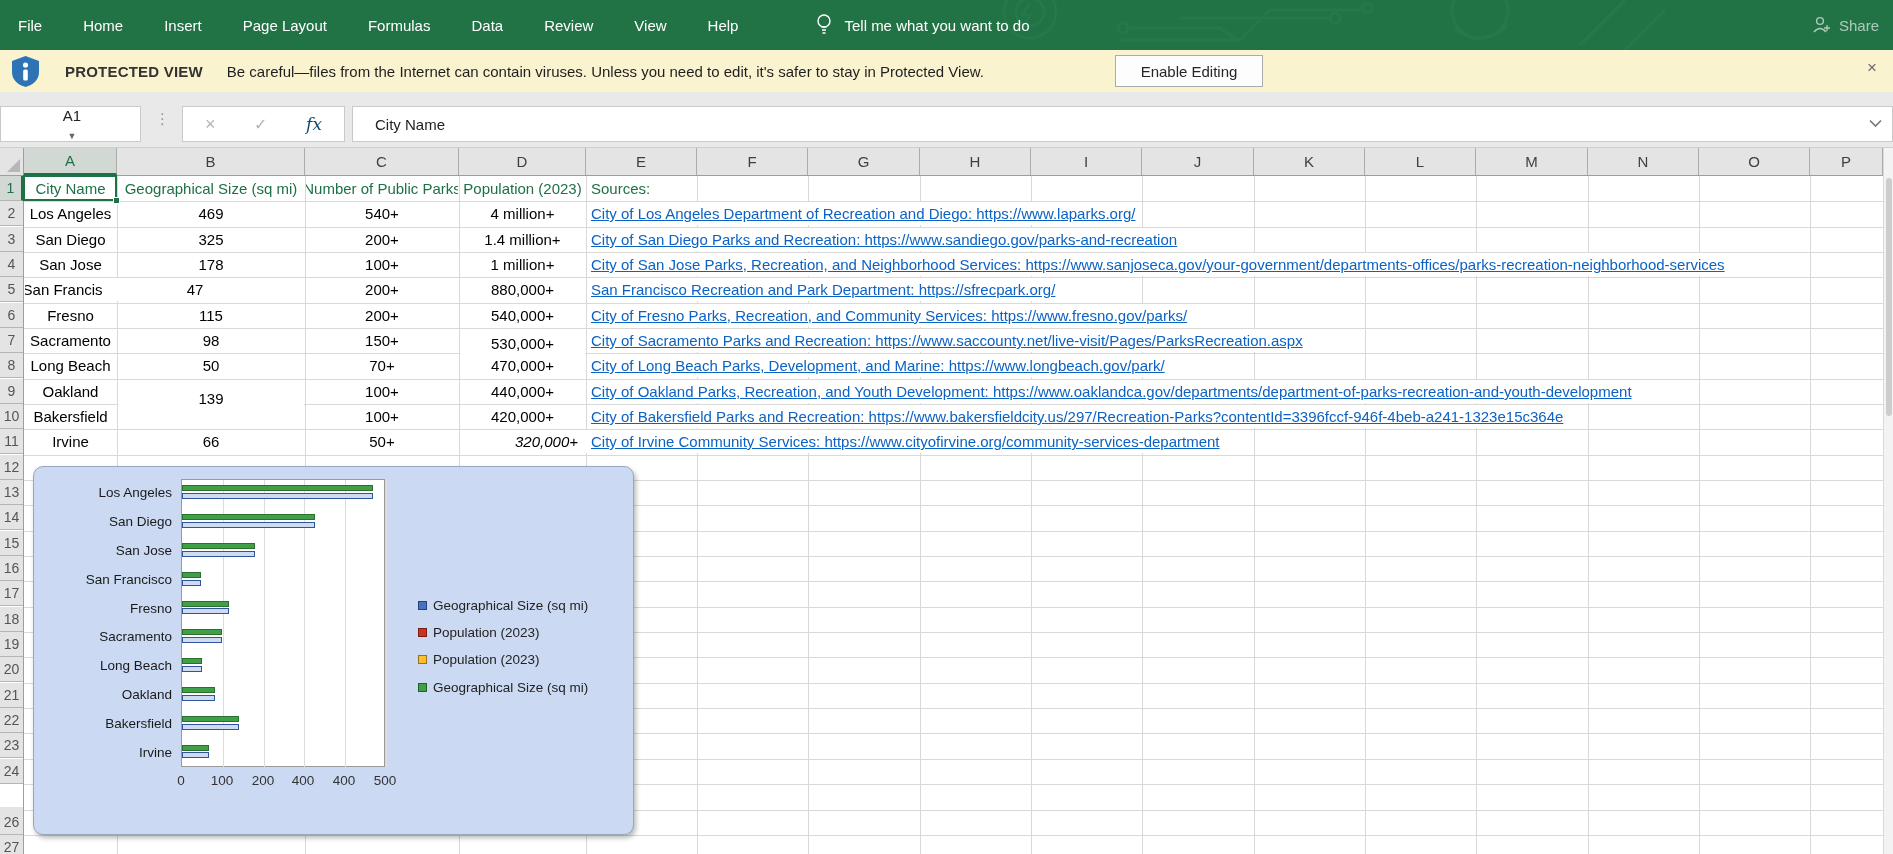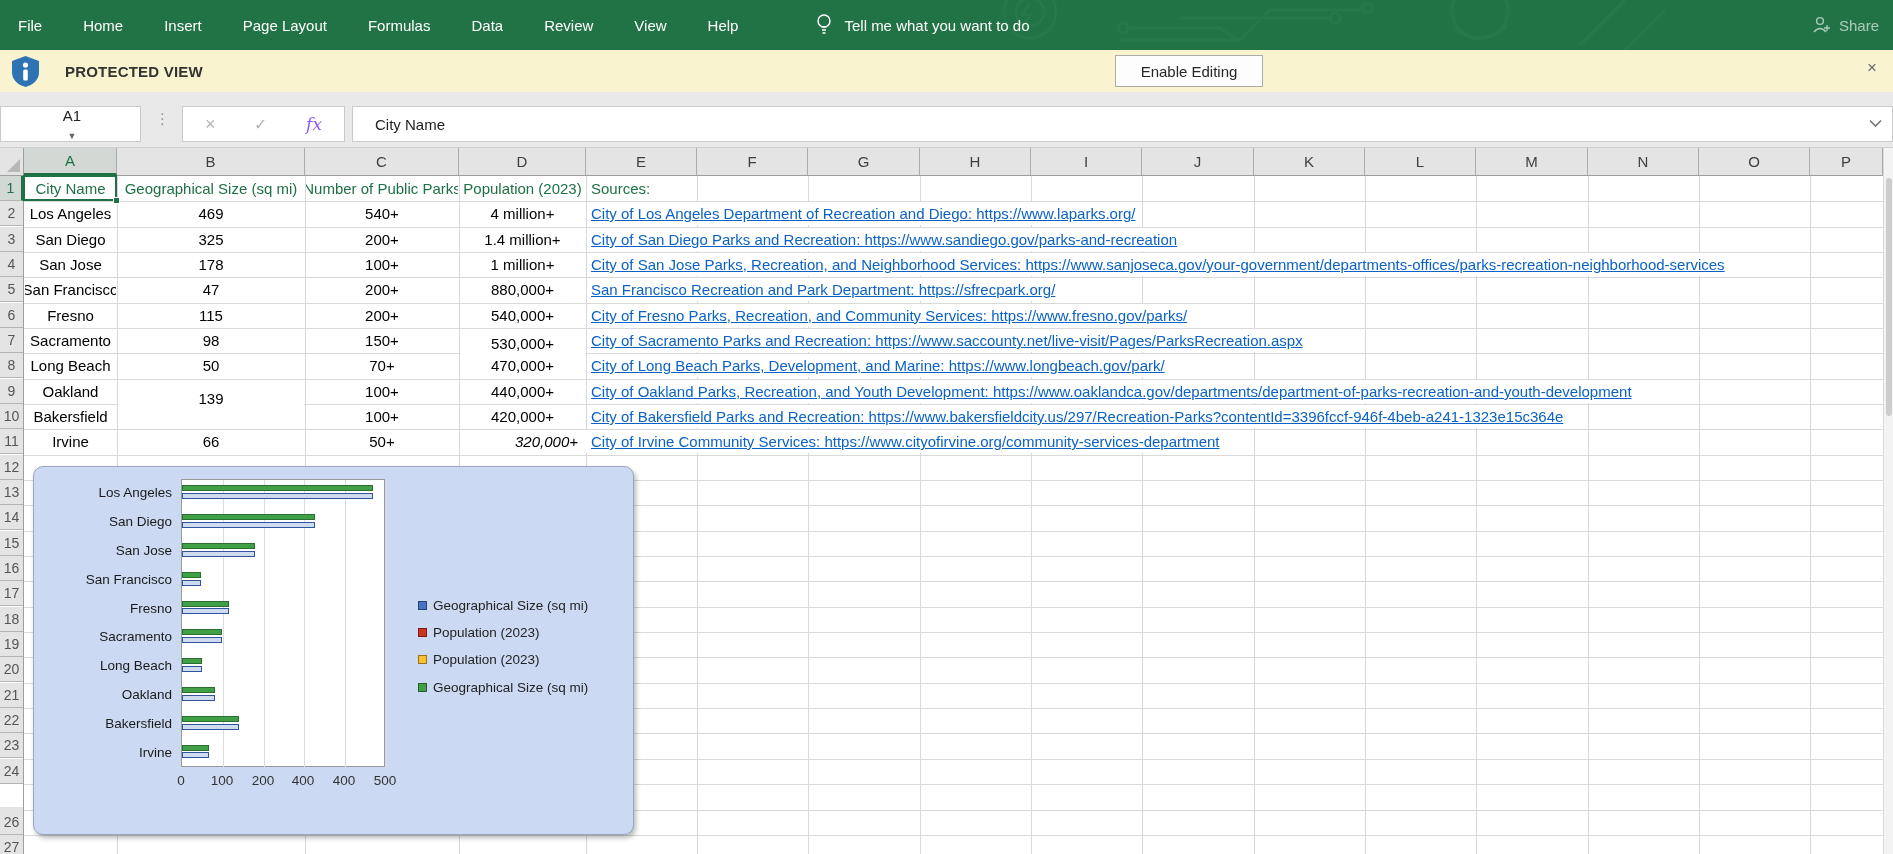--- a/index.html
+++ b/index.html
@@ -26,21 +26,21 @@
   #banner-close{position:absolute;right:16px;top:59px;font-size:17px;color:#6b6b6b;line-height:1;cursor:default;}
   
   #fbar{left:0;top:92px;width:1893px;height:56px;background:#e9e9e9;border-bottom:1px solid #cfcfcf;}
   .fbox{position:absolute;top:14px;height:36px;background:#fff;border:1px solid #c9c9c9;}
   #namebox{left:0;width:141px;display:flex;align-items:center;justify-content:space-between;padding:0 7px 0 10px;font-size:15px;color:#222;flex-direction:column;}
   #namebox .caret{font-size:9px;color:#666;}
   #fdots{position:absolute;left:155px;top:18px;color:#9a9a9a;font-size:15px;letter-spacing:0;}
   #ftools{left:182px;width:163px;display:flex;align-items:center;justify-content:space-between;padding:0 22px;}
   #fx-cancel{color:#b3b3b3;font-size:18px;}
   #fx-enter{color:#b3b3b3;font-size:16px;}
-  #fx-fn{color:#8b5cf6;font-size:17px;font-family:"DejaVu Serif","Liberation Serif",serif;font-style:italic;}
+  #fx-fn{color:#0c4a6e;font-size:17px;font-family:"DejaVu Serif","Liberation Serif",serif;font-style:italic;}
   #formulabox{left:352px;width:1541px;display:flex;align-items:center;padding-left:22px;font-size:15px;color:#222;}
   #fchev{position:absolute;right:10px;top:12px;color:#777;}
   
   #corner{left:0;top:148px;width:24px;height:28px;background:#e4e4e4;border-right:1px solid #9e9e9e;border-bottom:1px solid #9e9e9e;}
   #corner .tri{position:absolute;right:3px;bottom:3px;width:0;height:0;border-left:13px solid transparent;border-bottom:13px solid #b7b7b7;}
   #colheads{left:24px;top:148px;height:28px;right:0;}
   .colhead{position:absolute;top:0;height:27px;background:#e4e4e4;border-right:1px solid #ababab;
       display:flex;align-items:center;justify-content:center;font-size:15px;color:#3f3f3f;cursor:default;}
   .colhead.sel{background:#d2d8d3;color:var(--sel);border-bottom:2px solid var(--sel);}
   #hdrline{left:0;top:175px;width:1883px;height:1px;background:#9e9e9e;}
@@ -123,20 +123,21 @@
 
 <div id="banner" class="abs">
   <span id="shield">
     <svg width="27" height="31" viewBox="0 0 27 31">
       <path d="M13.5 0 L27 5 V16 C27 24.5 21 28.7 13.5 31 C6 28.7 0 24.5 0 16 V5 Z" fill="#2e74b5"></path>
       <circle cx="13.5" cy="9" r="2.6" fill="#fff"></circle>
       <rect x="11.2" y="13.5" width="4.6" height="11" rx="1.5" fill="#fff"></rect>
     </svg>
   </span>
   <span id="pv-title">PROTECTED VIEW</span>
+  <span id="pv-msg">Be careful—files from the Internet can contain viruses. Unless you need to edit, it's safer to stay in Protected View.</span>
 </div>
 <div id="enable-btn" class="abs">Enable Editing</div>
 <div id="banner-close" class="abs">×</div>
 
 <div id="fbar" class="abs">
   <div id="namebox" class="fbox">
     <span>A1</span>
     <span class="caret">▼</span>
   </div>
   <div id="fdots">⋮</div>
@@ -330,21 +331,21 @@
 <div class="cell abs center" style="left: 118px; top: 228px; width: 186px; height: 23px;">325</div>
 <div class="cell abs center" style="left: 306px; top: 228px; width: 152px; height: 23px;">200+</div>
 <div class="cell abs center" style="left: 460px; top: 228px; width: 125px; height: 23px;">1.4 million+</div>
 <div class="cell abs linkcell" style="left: 587px; top: 228px; width: auto; height: 23px; padding-left: 4px; padding-right: 6px;">City of San Diego Parks and Recreation: https://www.sandiego.gov/parks-and-recreation</div>
 <div class="cell abs center" style="left: 25px; top: 253px; width: 91px; height: 23px;">San Jose</div>
 <div class="cell abs center" style="left: 118px; top: 253px; width: 186px; height: 23px;">178</div>
 <div class="cell abs center" style="left: 306px; top: 253px; width: 152px; height: 23px;">100+</div>
 <div class="cell abs center" style="left: 460px; top: 253px; width: 125px; height: 23px;">1 million+</div>
 <div class="cell abs linkcell" style="left: 587px; top: 253px; width: auto; height: 23px; padding-left: 4px; padding-right: 6px;">City of San Jose Parks, Recreation, and Neighborhood Services: https://www.sanjoseca.gov/your-government/departments-offices/parks-recreation-neighborhood-services</div>
 <div class="cell abs center" style="left: 25px; top: 278px; width: 91px; height: 23px;">San Francisco</div>
-<div class="cell abs center" style="left: 118px; top: 278px; width: 186px; height: 23px;">47</div>
+<div class="cell abs center" style="left: 102px; top: 278px; width: 186px; height: 23px;">47</div>
 <div class="cell abs center" style="left: 306px; top: 278px; width: 152px; height: 23px;">200+</div>
 <div class="cell abs center" style="left: 460px; top: 278px; width: 125px; height: 23px;">880,000+</div>
 <div class="cell abs linkcell" style="left: 587px; top: 278px; width: auto; height: 23px; padding-left: 4px; padding-right: 6px;">San Francisco Recreation and Park Department: https://sfrecpark.org/</div>
 <div class="cell abs center" style="left: 25px; top: 304px; width: 91px; height: 23px;">Fresno</div>
 <div class="cell abs center" style="left: 118px; top: 304px; width: 186px; height: 23px;">115</div>
 <div class="cell abs center" style="left: 306px; top: 304px; width: 152px; height: 23px;">200+</div>
 <div class="cell abs center" style="left: 460px; top: 304px; width: 125px; height: 23px;">540,000+</div>
 <div class="cell abs linkcell" style="left: 587px; top: 304px; width: auto; height: 23px; padding-left: 4px; padding-right: 6px;">City of Fresno Parks, Recreation, and Community Services: https://www.fresno.gov/parks/</div>
 <div class="cell abs center" style="left: 25px; top: 329px; width: 91px; height: 23px;">Sacramento</div>
 <div class="cell abs center" style="left: 118px; top: 329px; width: 186px; height: 23px;">98</div>

